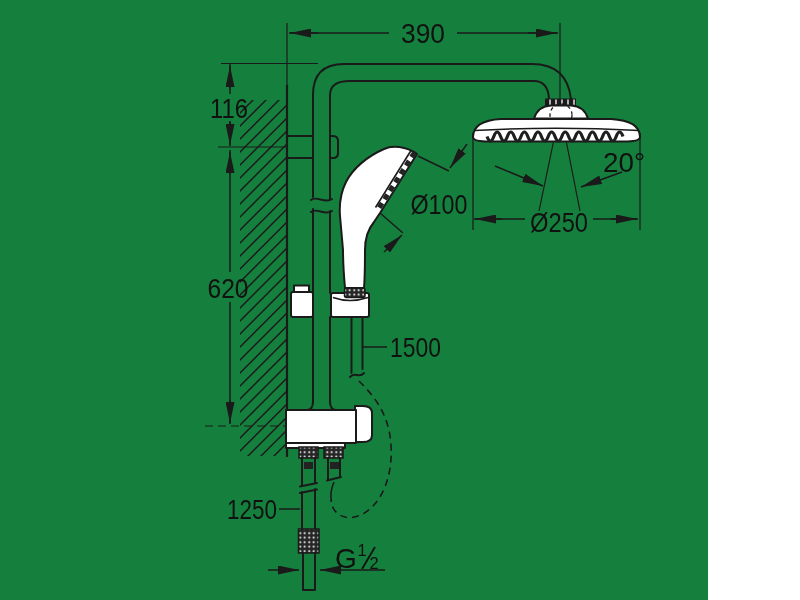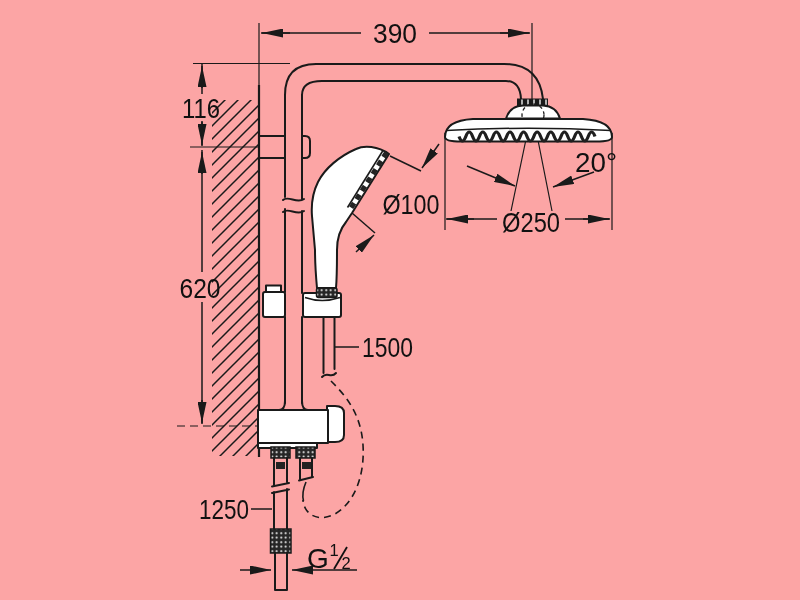--- a/index.html
+++ b/index.html
@@ -1,16 +1,16 @@
 <!DOCTYPE html>
 <html><head>
 <meta charset="utf-8">
 <style>
   html,body{margin:0;padding:0;background:#fff;}
-  #stage{width:800px;height:600px;background:#fca5a5;position:relative;overflow:hidden;}
+  #stage{width:680px;height:600px;background:#15803d;position:relative;overflow:hidden;padding-left:28px;}
   svg{display:block;}
   .ln{stroke:#1a1a1a;stroke-width:2;fill:none;stroke-linecap:round;stroke-linejoin:round;}
   .fw{fill:#ffffff;}
   .thin{stroke:#1a1a1a;stroke-width:1.5;fill:none;stroke-linecap:butt;}
   .xthin{stroke:#1a1a1a;stroke-width:1.2;fill:none;}
   .lbl{font-family:"Liberation Sans","DejaVu Sans",sans-serif;font-size:28px;fill:#111;}
   .lbl-sm{font-family:"Liberation Sans","DejaVu Sans",sans-serif;font-size:16.5px;fill:#111;}
 </style>
 </head>
 <body>

